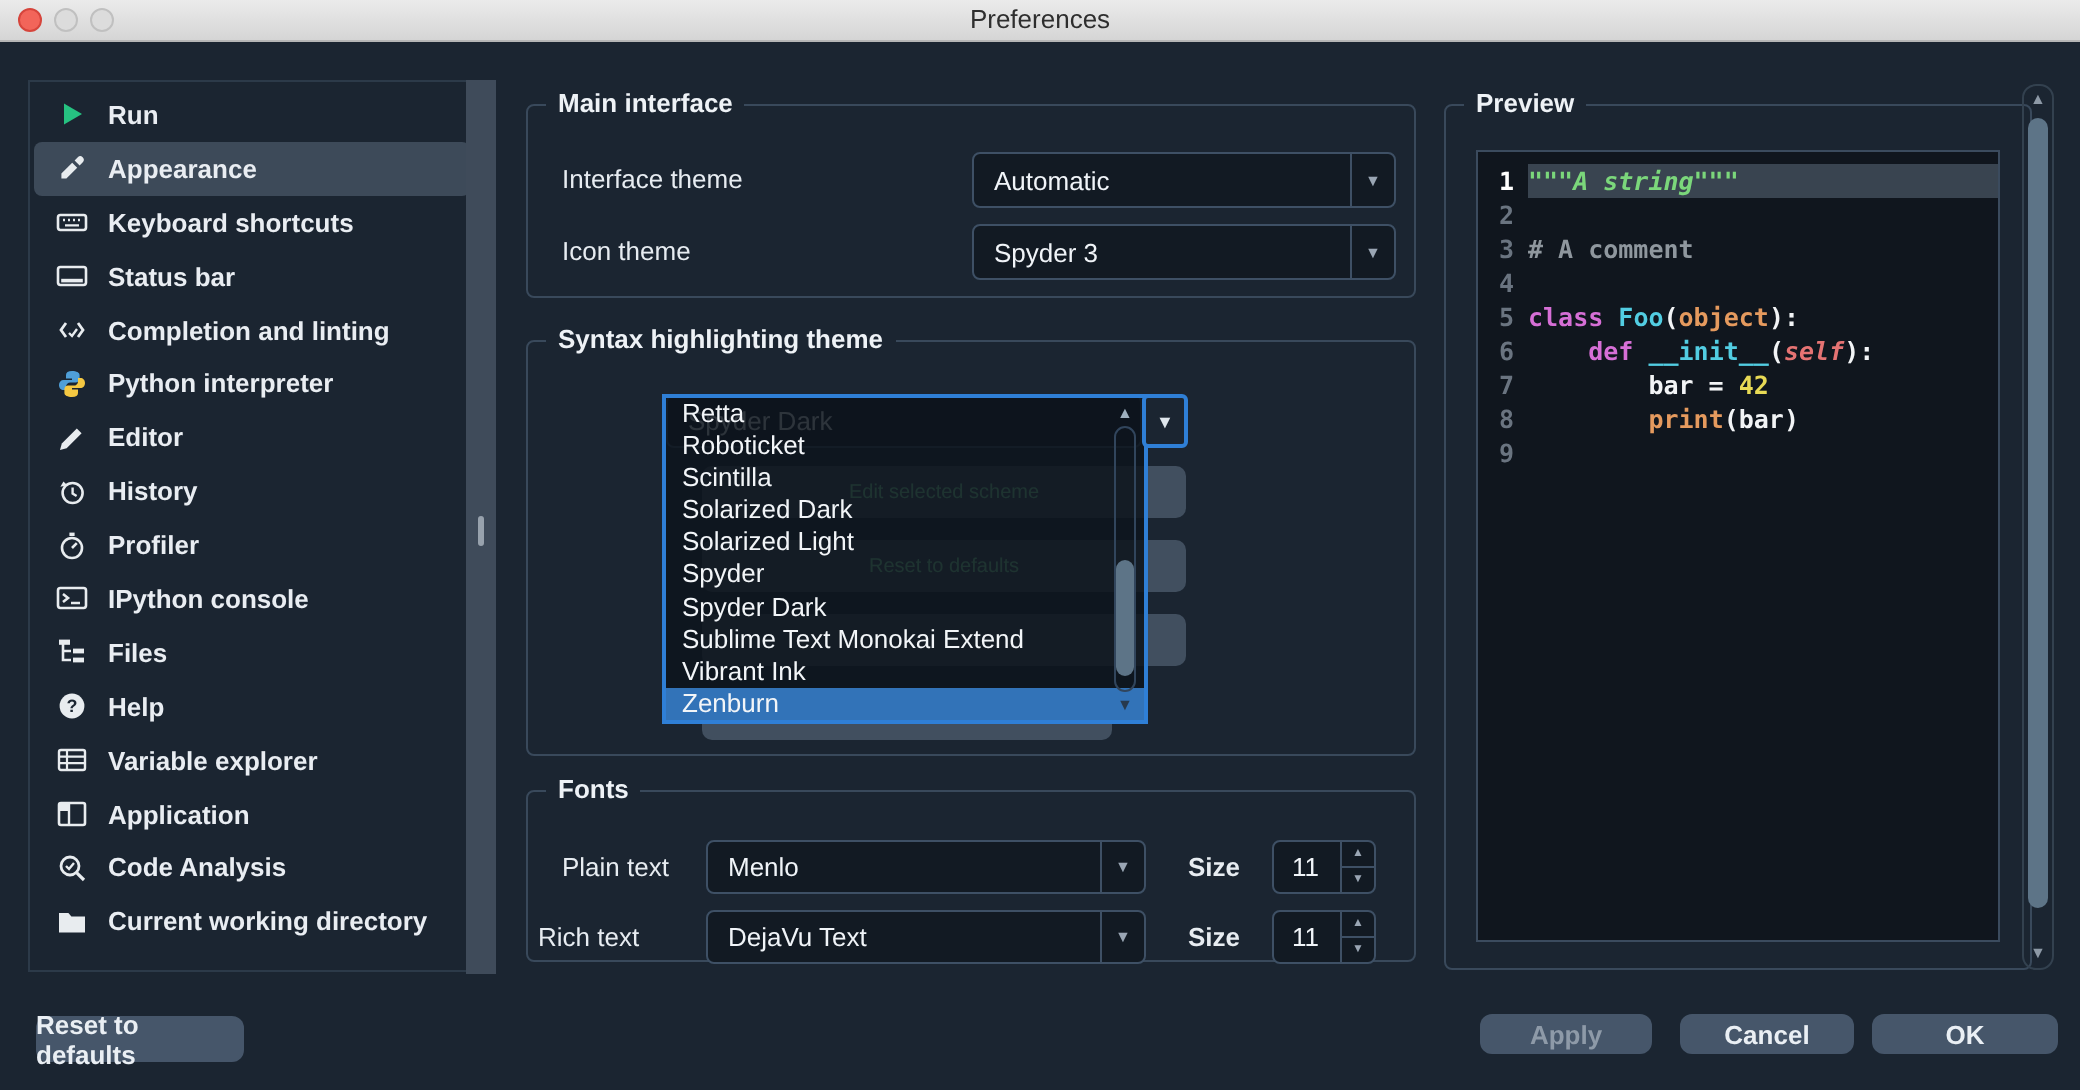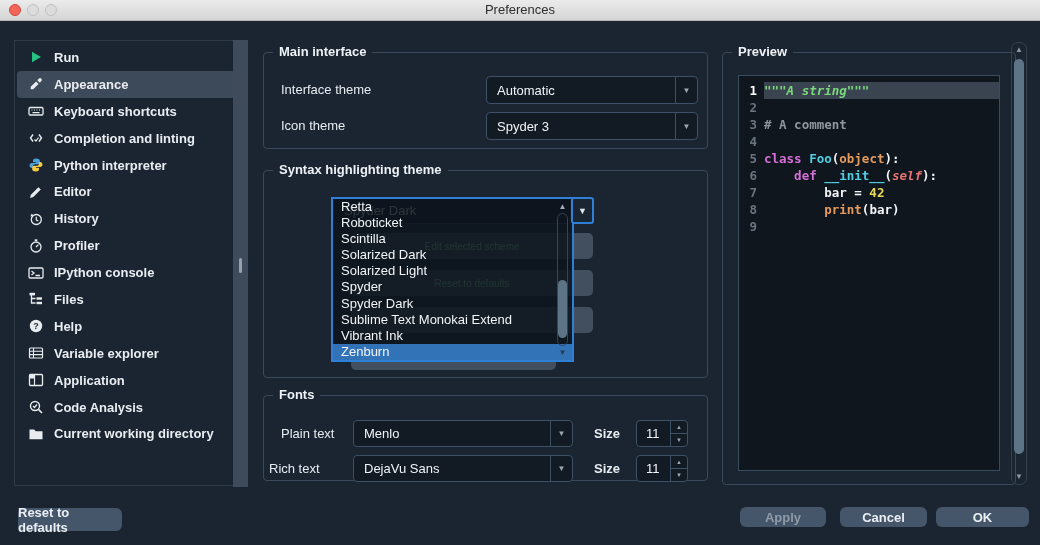--- a/index.html
+++ b/index.html
@@ -113,20 +113,29 @@
         <span class="si-lb">Appearance</span>
       </div>
       <div class="si">
         <span class="si-ic">
           <svg width="16" height="16" viewBox="0 0 16 16">
             <rect x="1" y="4.5" width="14" height="7.5" rx="1.2" fill="none" stroke="#e8ecef" stroke-width="1.3"></rect>
             <path d="M3.5 7h1M6 7h1M8.5 7h1M11 7h1M4.5 9.7h7" stroke="#e8ecef" stroke-width="1.2"></path>
           </svg>
         </span>
         <span class="si-lb">Keyboard shortcuts</span>
+      </div>
+      <div class="si">
+        <span class="si-ic">
+          <svg width="16" height="16" viewBox="0 0 16 16">
+            <rect x="1" y="3.5" width="14" height="9" rx="1.2" fill="none" stroke="#e8ecef" stroke-width="1.3"></rect>
+            <rect x="2.6" y="9.4" width="10.8" height="1.8" fill="#e8ecef"></rect>
+          </svg>
+        </span>
+        <span class="si-lb">Status bar</span>
       </div>
       <div class="si">
         <span class="si-ic">
           <svg width="16" height="16" viewBox="0 0 16 16">
             <path d="M5 4.5 2.5 8 5 11.5M11 4.5 13.5 8 11 11.5" stroke="#e8ecef" fill="none" stroke-width="1.4"></path>
             <path d="M6.5 9.5 8 11l2.5-3.5" stroke="#e8ecef" fill="none" stroke-width="1.2"></path>
           </svg>
         </span>
         <span class="si-lb">Completion and linting</span>
       </div>
@@ -300,21 +309,21 @@
     <span class="lbl" style="left:330px;top:30px;font-weight:600;">Size</span>
     <div class="spin" style="left:372px;top:24px;width:52px;height:27px;">
       <span class="val">11</span>
       <span class="ud">
           <span>▲</span>
           <span>▼</span>
         </span>
     </div>
     <span class="lbl" style="left:5px;top:65px;">Rich text</span>
     <div class="combo" style="left:89px;top:59px;width:220px;height:27px;">
-      <span class="val">DejaVu Sans</span>
+      <span class="val">DejaVu Text</span>
       <span class="arr">▼</span>
     </div>
     <span class="lbl" style="left:330px;top:65px;font-weight:600;">Size</span>
     <div class="spin" style="left:372px;top:59px;width:52px;height:27px;">
       <span class="val">11</span>
       <span class="ud">
           <span>▲</span>
           <span>▼</span>
         </span>
     </div>

